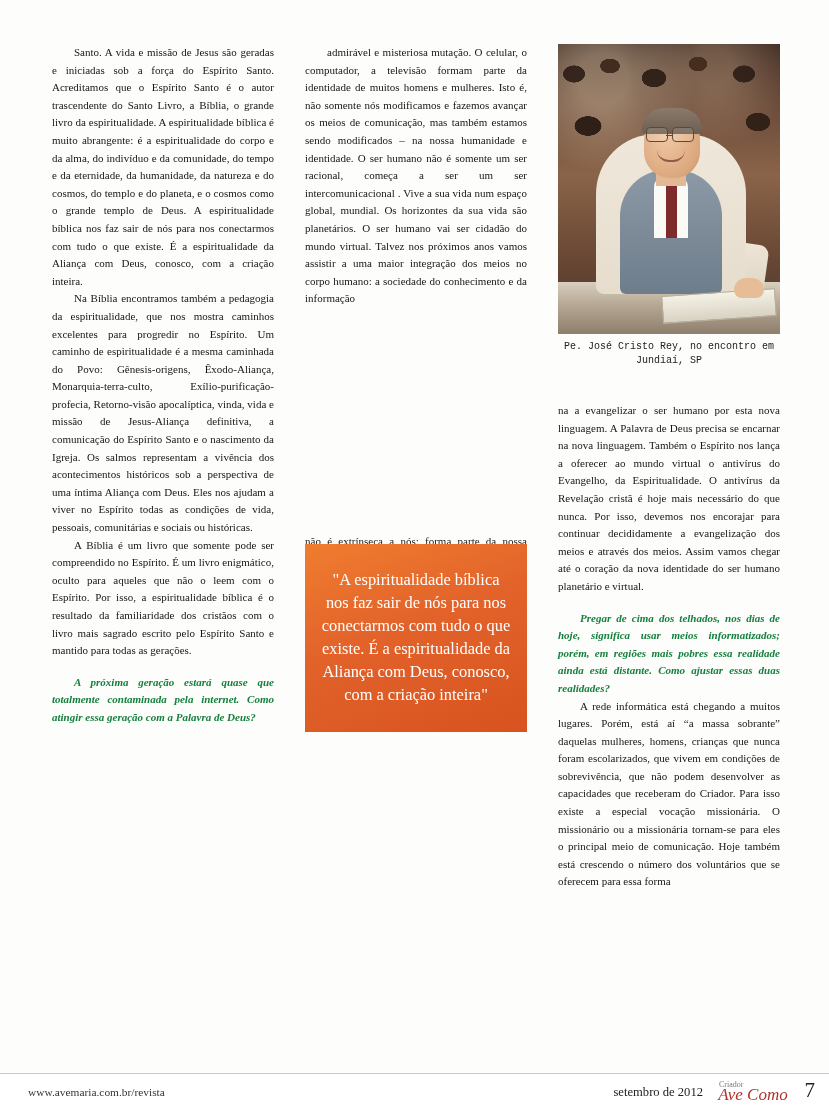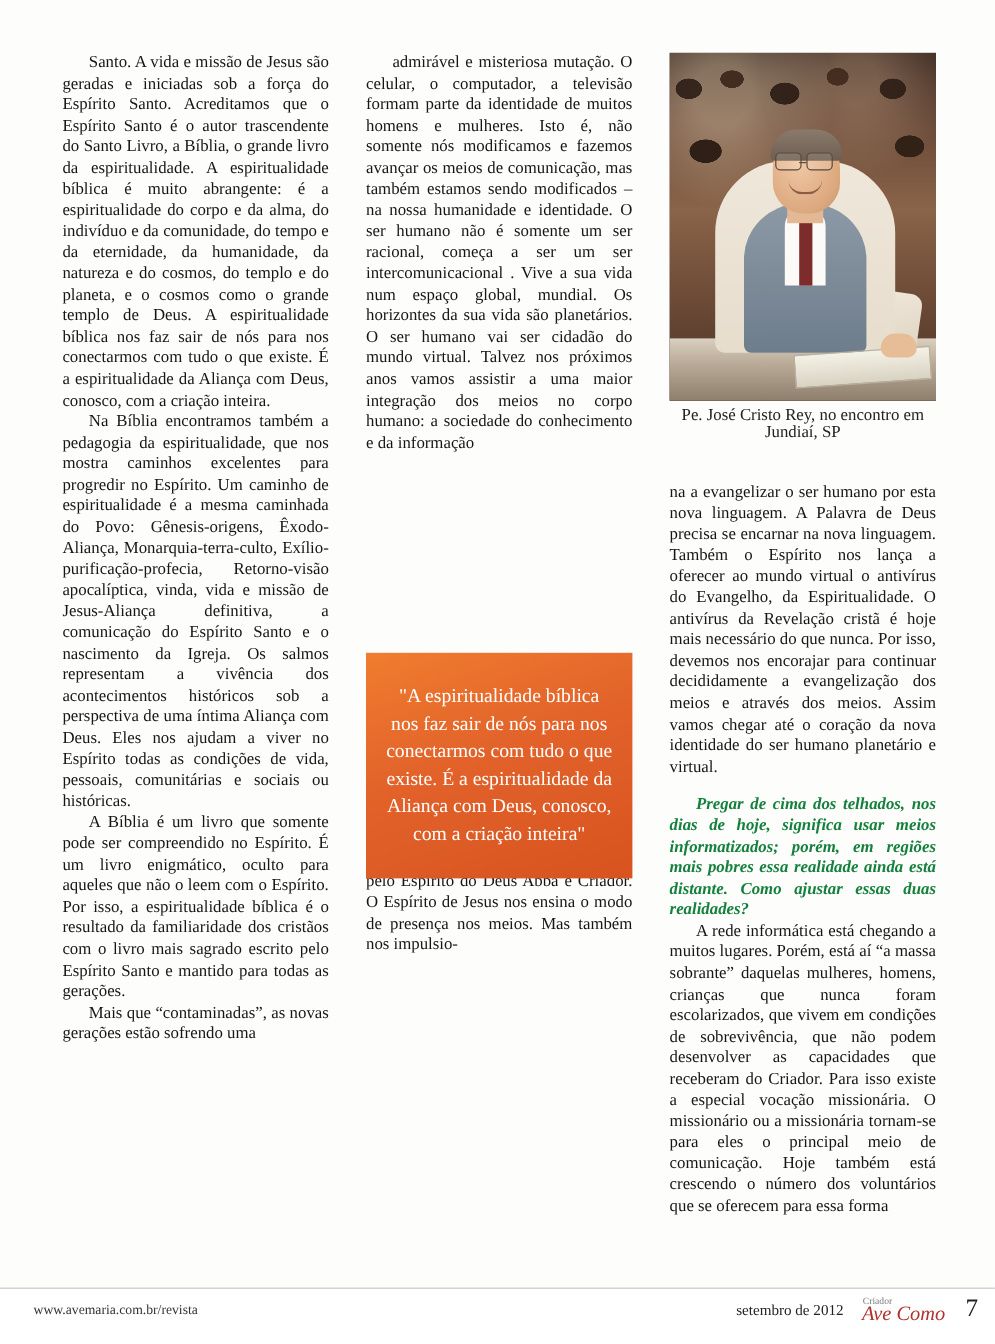--- a/index.html
+++ b/index.html
@@ -26,21 +26,21 @@
     position: absolute;
     left: 52px;
     top: 44px;
     width: 728px;
     height: 1000px;
   }
   .col {
     position: absolute;
     top: 0;
     width: 222px;
-    font-size: 14px;
+    font-size: 11px;
     line-height: 17.6px;
     text-align: justify;
     color: #161616;
   }
   .col-1 { left: 0px; }
   .col-2 { left: 253px; }
   .col-3 { left: 506px; margin-top: 46px; }
 
   p {
     margin: 0 0 0 0;
@@ -156,26 +156,26 @@
     background: linear-gradient(160deg, #f1e9dc 0%, #ddd2c0 100%);
     border-radius: 26px 10px 6px 22px;
     transform: rotate(8deg);
   }
   .ph-hand {
     position: absolute; left: 176px; bottom: 36px; width: 30px; height: 20px;
     background: #e7bd97;
     border-radius: 12px 12px 8px 8px;
   }
   .caption {
-    font-size: 14px;
+    font-size: 10px;
     line-height: 14px;
     text-align: center;
     color: #222;
     padding-top: 6px;
-    font-family: Liberation Serif, serif;
+    font-family: Liberation Mono, monospace;
   }
 
   
   .pullquote {
     position: absolute;
     left: 253px;
     width: 222px;
     top: 500px;
     background: linear-gradient(160deg, #f07d2f 0%, #e2622a 45%, #d8531f 100%);
     color: #ffffff;
@@ -252,21 +252,21 @@
 <body>
 
 <div class="page">
 
   <div class="columns">
 
     <div class="col col-1">
       <p>Santo. A vida e missão de Jesus são geradas e iniciadas sob a força do Espírito Santo. Acreditamos que o Espírito Santo é o autor trascendente do Santo Livro, a Bíblia, o grande livro da espiritualidade. A espiritualidade bíblica é muito abrangente: é a espiritualidade do corpo e da alma, do indivíduo e da comunidade, do tempo e da eternidade, da humanidade, da natureza e do cosmos, do templo e do planeta, e o cosmos como o grande templo de Deus. A espiritualidade bíblica nos faz sair de nós para nos conectarmos com tudo o que existe. É a espiritualidade da Aliança com Deus, conosco, com a criação inteira.</p>
       <p>Na Bíblia encontramos também a pedagogia da espiritualidade, que nos mostra caminhos excelentes para progredir no Espírito. Um caminho de espiritualidade é a mesma caminhada do Povo: Gênesis-origens, Êxodo-Aliança, Monarquia-terra-culto, Exílio-purificação-profecia, Retorno-visão apocalíptica, vinda, vida e missão de Jesus-Aliança definitiva, a comunicação do Espírito Santo e o nascimento da Igreja. Os salmos representam a vivência dos acontecimentos históricos sob a perspectiva de uma íntima Aliança com Deus. Eles nos ajudam a viver no Espírito todas as condições de vida, pessoais, comunitárias e sociais ou históricas.</p>
       <p>A Bíblia é um livro que somente pode ser compreendido no Espírito. É um livro enigmático, oculto para aqueles que não o leem com o Espírito. Por isso, a espiritualidade bíblica é o resultado da familiaridade dos cristãos com o livro mais sagrado escrito pelo Espírito Santo e mantido para todas as gerações.</p>
-      <p>Mais que “contaminadas”, as novas gerações estão sofrendo uma</p>
+      <p class="question">A próxima geração estará quase que totalmente contaminada pela internet. Como atingir essa geração com a Palavra de Deus?</p>
     </div>
 
     <div class="col col-2">
       <p>admirável e misteriosa mutação. O celular, o computador, a televisão formam parte da identidade de muitos homens e mulheres. Isto é, não somente nós modificamos e fazemos avançar os meios de comunicação, mas também estamos sendo modificados – na nossa humanidade e identidade. O ser humano não é somente um ser racional, começa a ser um ser intercomunicacional . Vive a sua vida num espaço global, mundial. Os horizontes da sua vida são planetários. O ser humano vai ser cidadão do mundo virtual. Talvez nos próximos anos vamos assistir a uma maior integração dos meios no corpo humano: a sociedade do conhecimento e da informação</p>
       <div style="height:225px"></div>
       <p class="noindent">não é extrínseca a nós: forma parte da nossa identidade histórica como uma prótese para o corpo humano.</p>
       <p>A evangelização por meio das novas tecnologias é um imperativo do Espírito Santo neste tempo. Os avanços da ciência e da tecnologia são movidos pelo Espírito do Deus Abbá e Criador. O Espírito de Jesus nos ensina o modo de presença nos meios. Mas também nos impulsio-</p>
     </div>
 
     <div class="col col-3">

